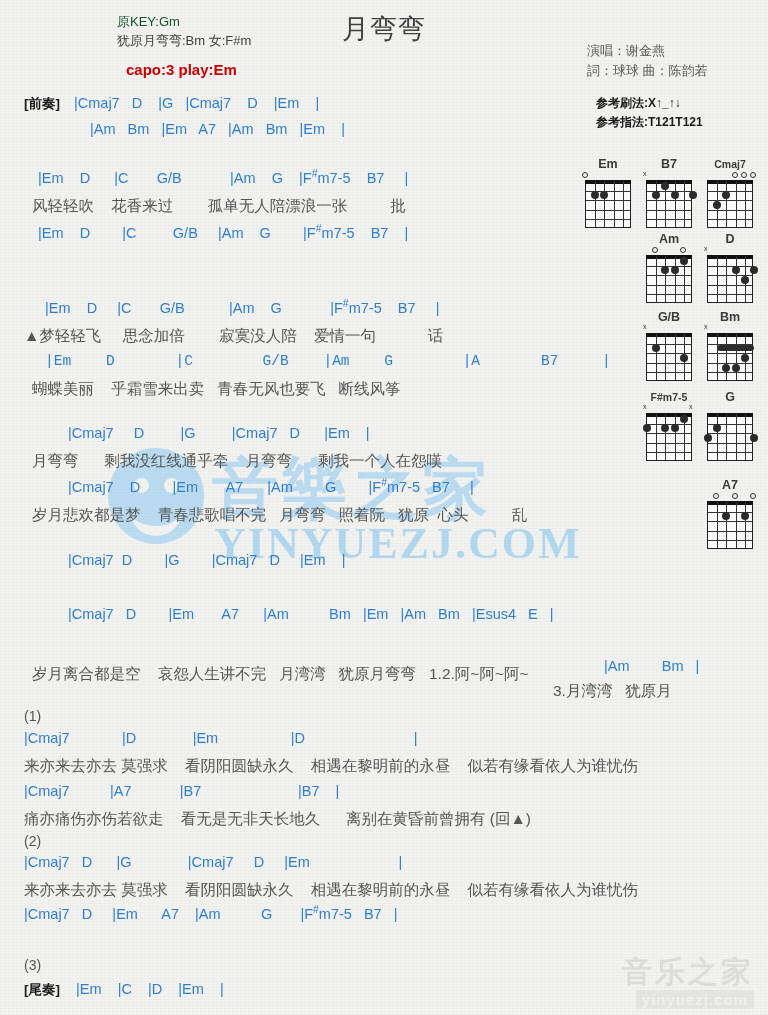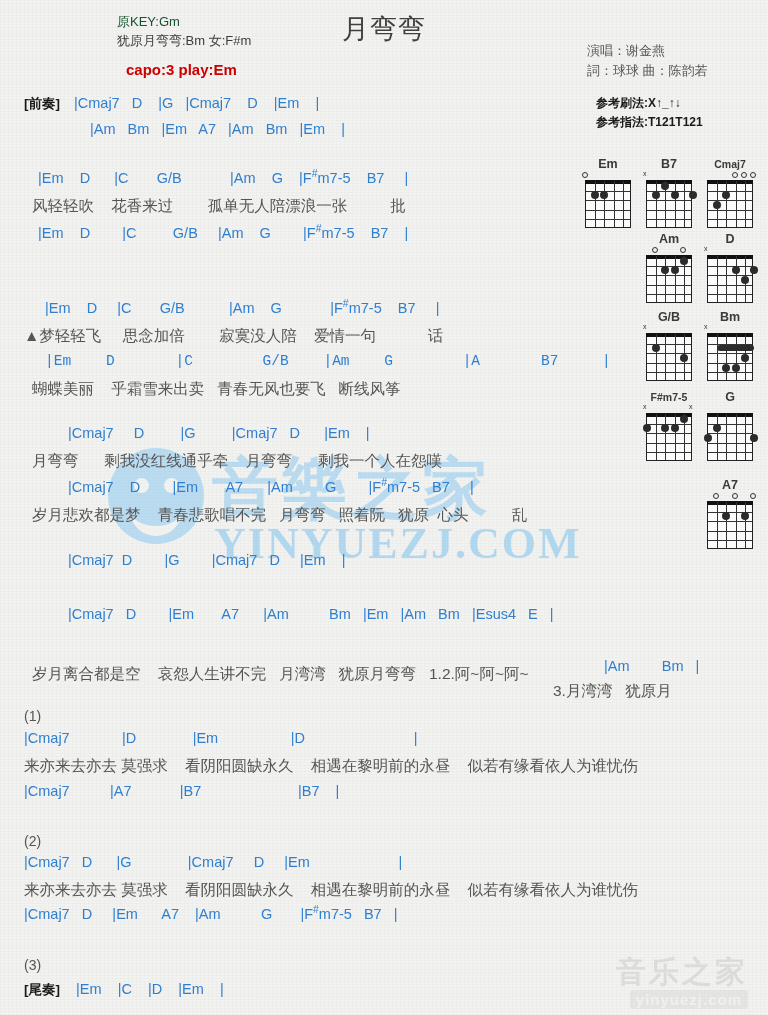--- a/index.html
+++ b/index.html
@@ -56,21 +56,21 @@
   .grid .barre{position:absolute;height:6px;background:#2b2b2b;border-radius:3px;transform:translateY(-50%);}
 
   
   .wm-center{position:absolute;left:108px;top:440px;width:470px;height:120px;z-index:2;opacity:.55;}
   .wm-text{font-family:"Liberation Serif",serif;font-size:44px;font-weight:bold;color:#7ec3ef;letter-spacing:2px;}
   .wm-cn{font-family:"Liberation Sans",sans-serif;font-size:66px;font-weight:bold;color:#8dcaf0;letter-spacing:4px;}
   .wm-face{position:absolute;left:0;top:8px;width:96px;height:96px;border-radius:50%;background:#8dcaf0;}
   .wm-face .eye{position:absolute;width:15px;height:15px;border-radius:50%;background:#f2f2f0;top:30px;}
   .wm-face .mouth{position:absolute;left:22px;top:52px;width:52px;height:26px;
       border-bottom:10px solid #f2f2f0;border-radius:0 0 52px 52px;}
-  .wm-br{position:absolute;right:20px;bottom:6px;z-index:2;opacity:.35;text-align:right;}
+  .wm-br{position:absolute;right:14px;bottom:6px;z-index:2;opacity:.35;text-align:right;}
   .wm-br .big{font-size:30px;font-weight:bold;color:#b9b9b9;letter-spacing:3px;line-height:32px;
       font-family:"Liberation Sans",sans-serif;}
   .wm-br .sml{font-size:15px;font-weight:bold;color:#c2c2c2;letter-spacing:1px;
       background:#cfcfcf;color:#f0f0f0;padding:1px 6px;border-radius:3px;display:inline-block;margin-top:2px;}
 </style>
 </head>
 <body>
 
 <div class="paper-texture"></div>
 
@@ -116,20 +116,21 @@
   <div class="line chordline" style="left:68px;top:552px;">|Cmaj7  D        |G        |Cmaj7   D     |Em    |</div>
   <div class="line chordline" style="left:68px;top:606px;">|Cmaj7   D        |Em       A7      |Am          Bm   |Em   |Am   Bm   |Esus4   E   |</div>
   <div class="line lyricline" style="left:32px;top:632px;margin-top:32px;">岁月离合都是空    哀怨人生讲不完   月湾湾   犹原月弯弯   1.2.阿~阿~阿~</div>
   <div class="line chordline" style="left:604px;top:658px;">|Am        Bm   |</div>
   <div class="line lyricline" style="left:553px;top:681px;">3.月湾湾   犹原月</div>
 
   <div class="seclabel" style="left:24px;top:708px;">(1)</div>
   <div class="line chordline" style="left:24px;top:730px;">|Cmaj7             |D              |Em                  |D                           |</div>
   <div class="line lyricline" style="left:24px;top:756px;">来亦来去亦去 莫强求    看阴阳圆缺永久    相遇在黎明前的永昼    似若有缘看依人为谁忧伤</div>
   <div class="line chordline" style="left:24px;top:783px;">|Cmaj7          |A7            |B7                        |B7    |</div>
+  <div class="line lyricline" style="left:24px;top:809px;">痛亦痛伤亦伤若欲走    看无是无非天长地久      离别在黄昏前曾拥有 (回▲)</div>
 
   <div class="seclabel" style="left:24px;top:833px;">(2)</div>
   <div class="line chordline" style="left:24px;top:854px;">|Cmaj7   D      |G              |Cmaj7     D     |Em                      |</div>
   <div class="line lyricline" style="left:24px;top:880px;">来亦来去亦去 莫强求    看阴阳圆缺永久    相遇在黎明前的永昼    似若有缘看依人为谁忧伤</div>
   <div class="line chordline" style="left:24px;top:906px;">|Cmaj7   D     |Em      A7    |Am          G       |F<sup class="sharp">#</sup>m7-5   B7   |</div>
 
   <div class="seclabel" style="left:24px;top:957px;">(3)</div>
   <div class="line marker" style="left:24px;top:981px;">[尾奏]</div>
   <div class="line chordline" style="left:76px;top:981px;">|Em    |C    |D    |Em    |</div>
 

